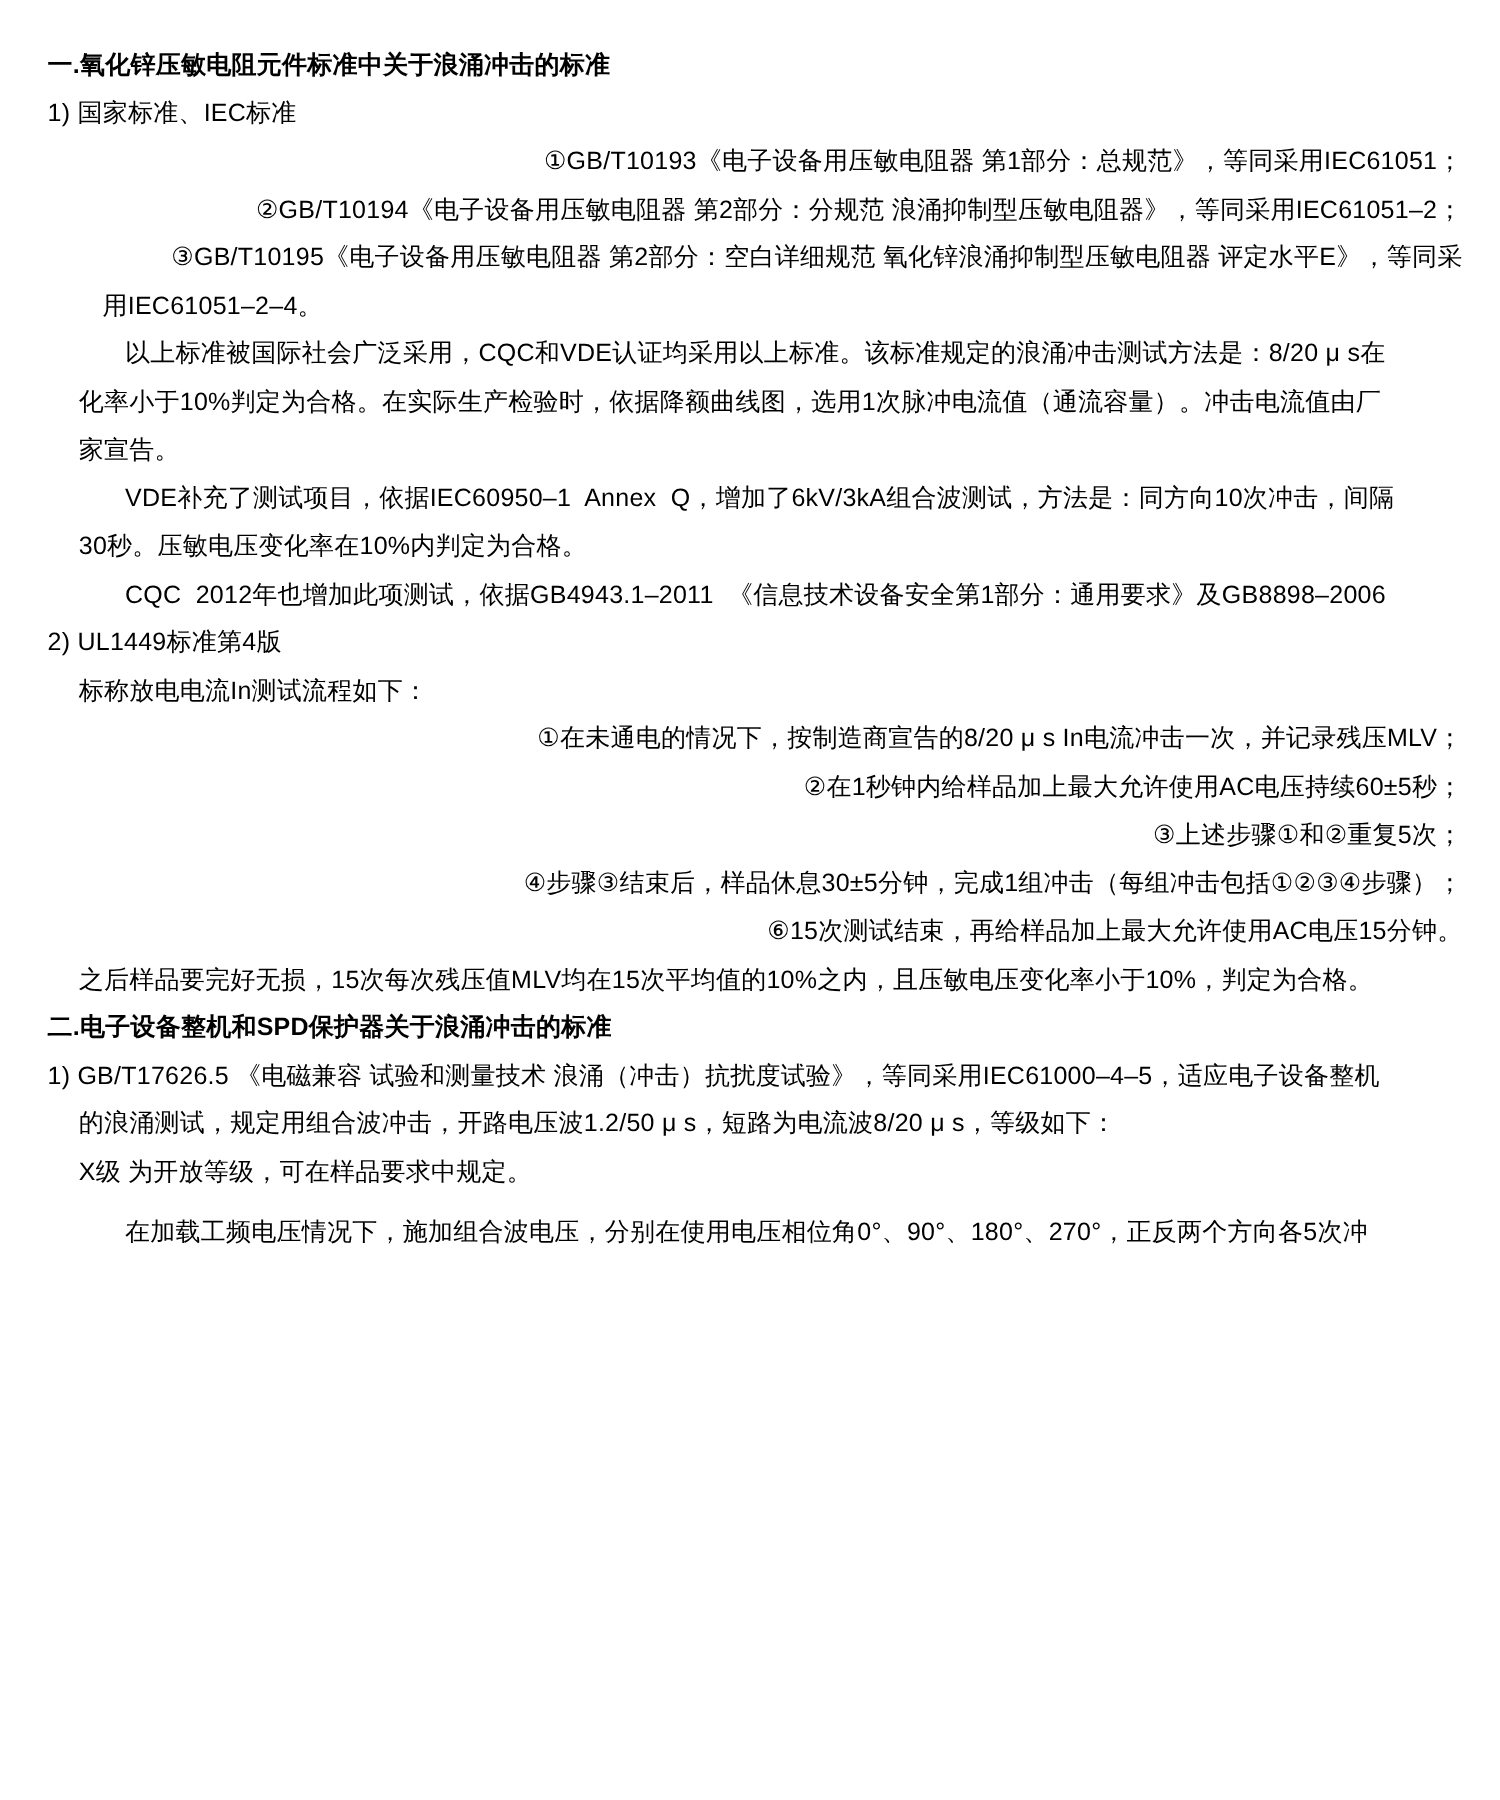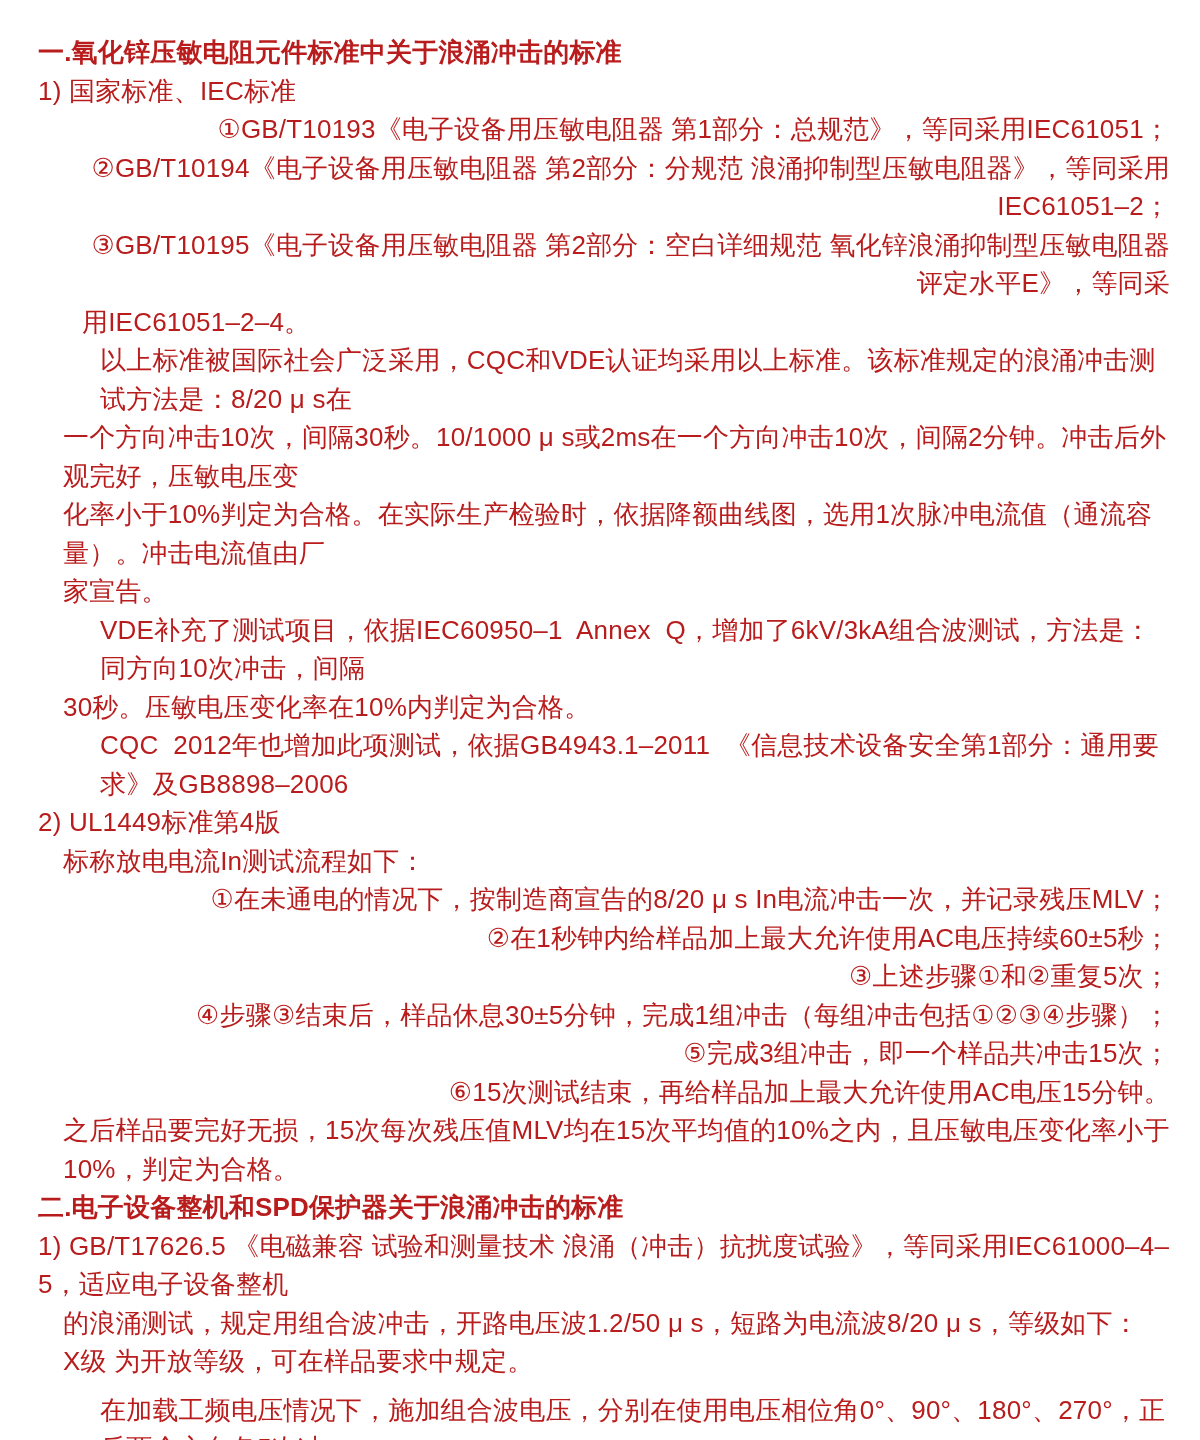--- a/index.html
+++ b/index.html
@@ -11,23 +11,23 @@
     width: 1200px;
     height: 1440px;
     overflow: hidden;
   }
   .doc {
     box-sizing: border-box;
     width: 1200px;
     height: 1440px;
     padding: 33px 30px 20px 38px;
     font-family: "Liberation Sans", "DejaVu Sans", sans-serif;
-    font-size: 26px;
+    font-size: 20px;
     line-height: 38.5px;
-    color: #b91c1c;
+    color: #000000;
     letter-spacing: 0.2px;
   }
   .line { white-space: pre-wrap; }
   
   .h  { padding-left: 0;    font-weight: bold; }   
   .n  { padding-left: 0; }                          
   .c  { padding-left: 22px; text-align: right; }                       
   .cc { padding-left: 44px; }                       
   .b  { padding-left: 25px; }                       
   .p  { padding-left: 62px; }                       
@@ -38,33 +38,31 @@
 
 <div class="doc">
   <div>
       <div class="line h">一.氧化锌压敏电阻元件标准中关于浪涌冲击的标准</div>
       <div class="line n">1) 国家标准、IEC标准</div>
       <div class="line c">①GB/T10193《电子设备用压敏电阻器 第1部分：总规范》，等同采用IEC61051；</div>
       <div class="line c">②GB/T10194《电子设备用压敏电阻器 第2部分：分规范 浪涌抑制型压敏电阻器》，等同采用IEC61051–2；</div>
       <div class="line c">③GB/T10195《电子设备用压敏电阻器 第2部分：空白详细规范 氧化锌浪涌抑制型压敏电阻器 评定水平E》，等同采</div>
       <div class="line cc">用IEC61051–2–4。</div>
       <div class="line p">以上标准被国际社会广泛采用，CQC和VDE认证均采用以上标准。该标准规定的浪涌冲击测试方法是：8/20 μ s在</div>
-      <div class="line b">一个方向冲击10次，间隔30秒。10/1000 μ s或2ms在一个方向冲击10次，间隔2分钟。冲击后外观完好，压敏电压变</div>
       <div class="line b">化率小于10%判定为合格。在实际生产检验时，依据降额曲线图，选用1次脉冲电流值（通流容量）。冲击电流值由厂</div>
       <div class="line b">家宣告。</div>
       <div class="line p">VDE补充了测试项目，依据IEC60950–1  Annex  Q，增加了6kV/3kA组合波测试，方法是：同方向10次冲击，间隔</div>
       <div class="line b">30秒。压敏电压变化率在10%内判定为合格。</div>
       <div class="line p">CQC  2012年也增加此项测试，依据GB4943.1–2011  《信息技术设备安全第1部分：通用要求》及GB8898–2006</div>
       <div class="line n">2) UL1449标准第4版</div>
       <div class="line b">标称放电电流In测试流程如下：</div>
       <div class="line c">①在未通电的情况下，按制造商宣告的8/20 μ s In电流冲击一次，并记录残压MLV；</div>
       <div class="line c">②在1秒钟内给样品加上最大允许使用AC电压持续60±5秒；</div>
       <div class="line c">③上述步骤①和②重复5次；</div>
       <div class="line c">④步骤③结束后，样品休息30±5分钟，完成1组冲击（每组冲击包括①②③④步骤）；</div>
-      <div class="line c">⑤完成3组冲击，即一个样品共冲击15次；</div>
       <div class="line c">⑥15次测试结束，再给样品加上最大允许使用AC电压15分钟。</div>
       <div class="line b">之后样品要完好无损，15次每次残压值MLV均在15次平均值的10%之内，且压敏电压变化率小于10%，判定为合格。</div>
       <div class="line h">二.电子设备整机和SPD保护器关于浪涌冲击的标准</div>
       <div class="line n">1) GB/T17626.5 《电磁兼容 试验和测量技术 浪涌（冲击）抗扰度试验》，等同采用IEC61000–4–5，适应电子设备整机</div>
       <div class="line b">的浪涌测试，规定用组合波冲击，开路电压波1.2/50 μ s，短路为电流波8/20 μ s，等级如下：</div>
       <div class="line b">X级 为开放等级，可在样品要求中规定。</div>
       <div class="line p gap">在加载工频电压情况下，施加组合波电压，分别在使用电压相位角0°、90°、180°、270°，正反两个方向各5次冲</div>
     </div>
 </div>
 

